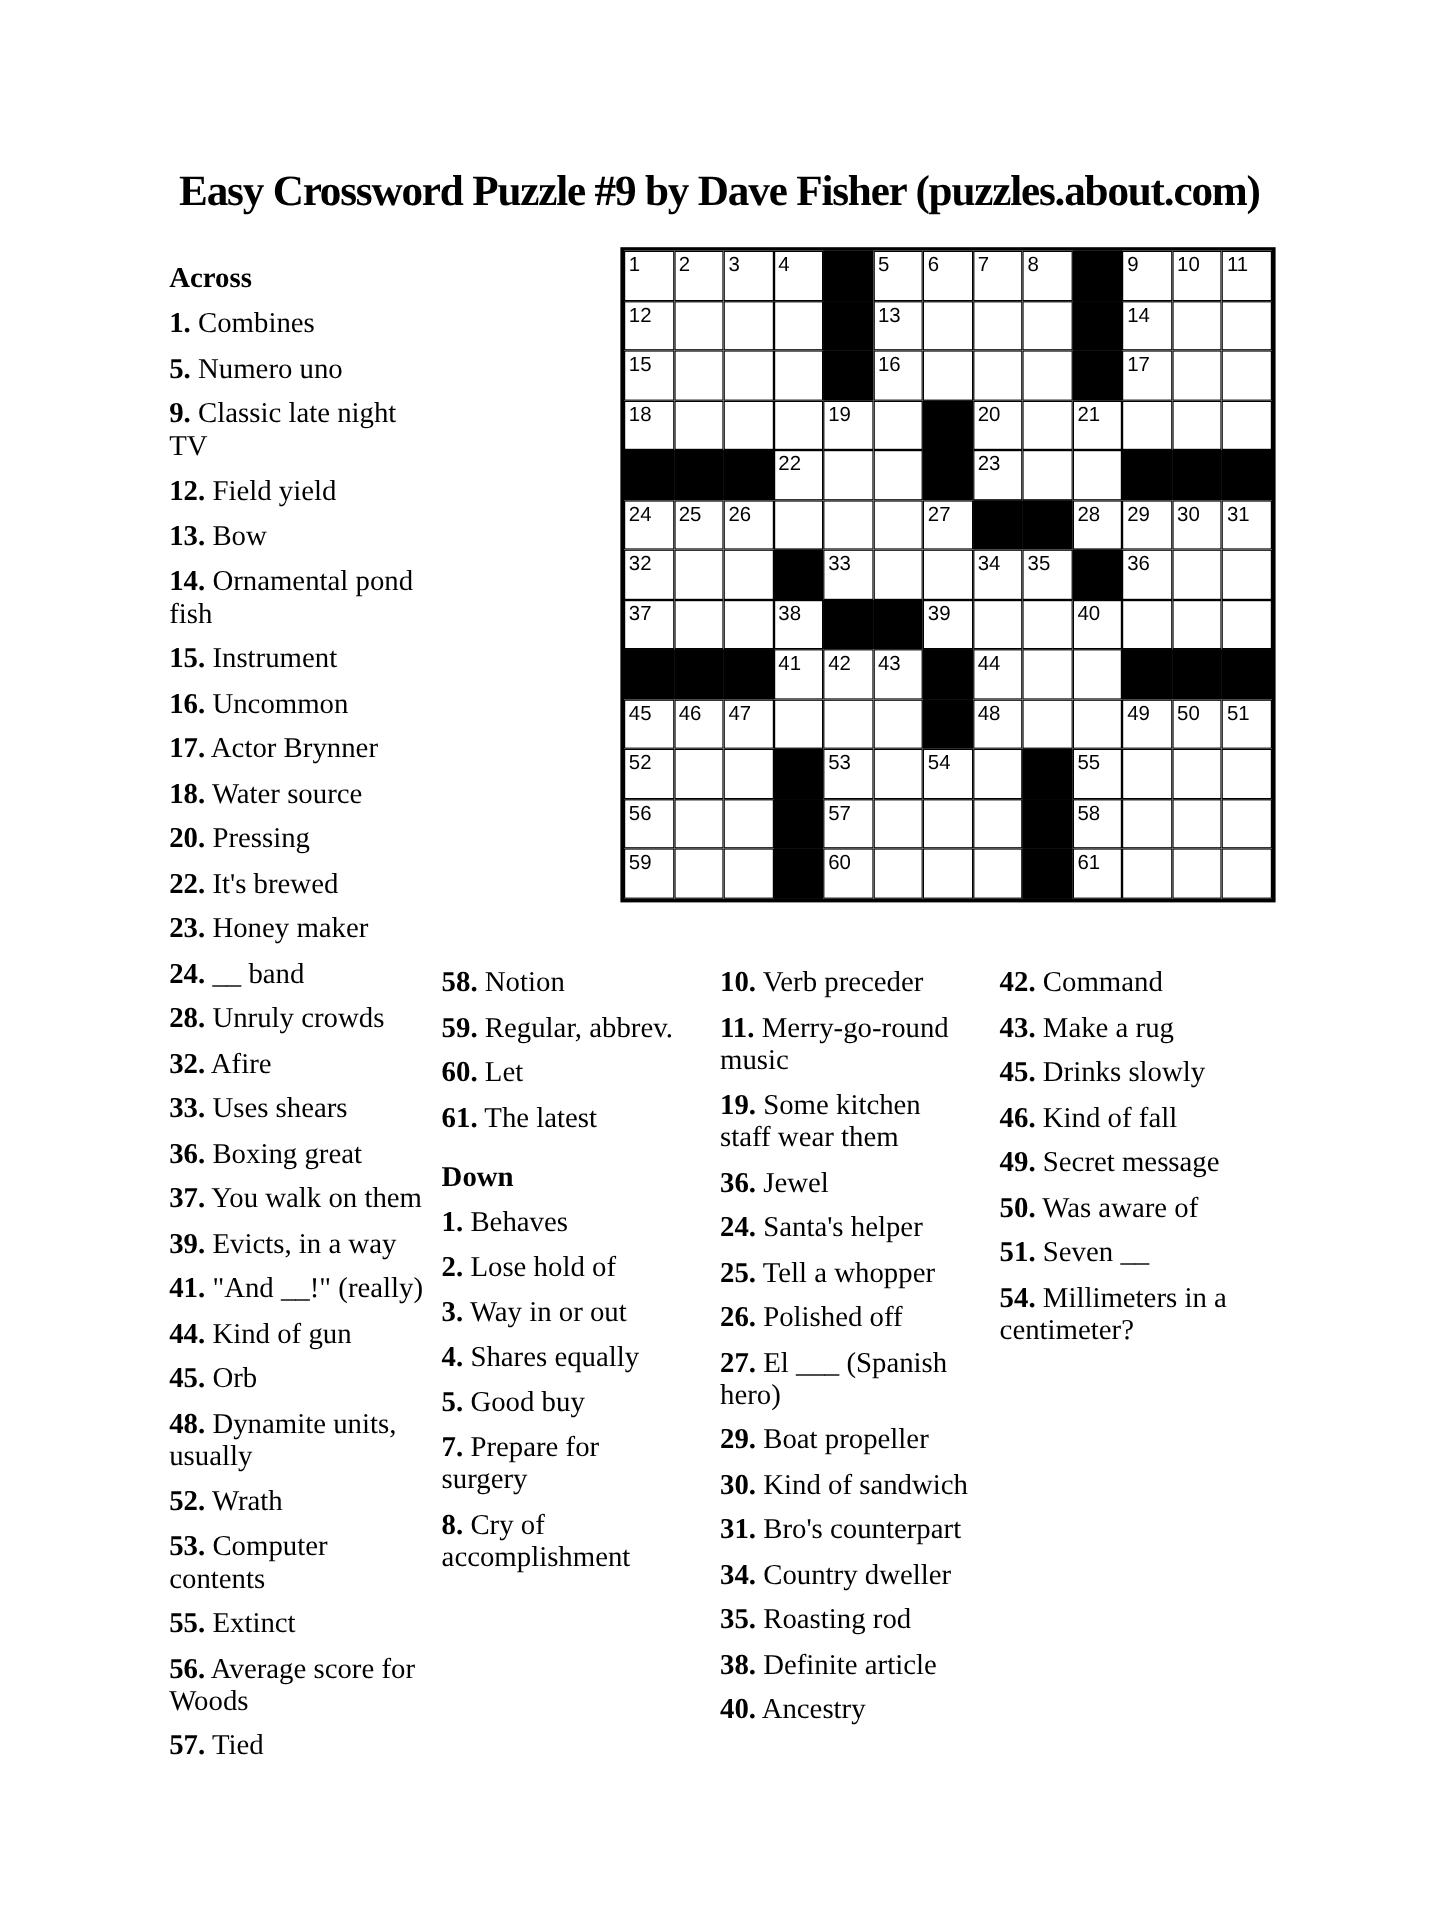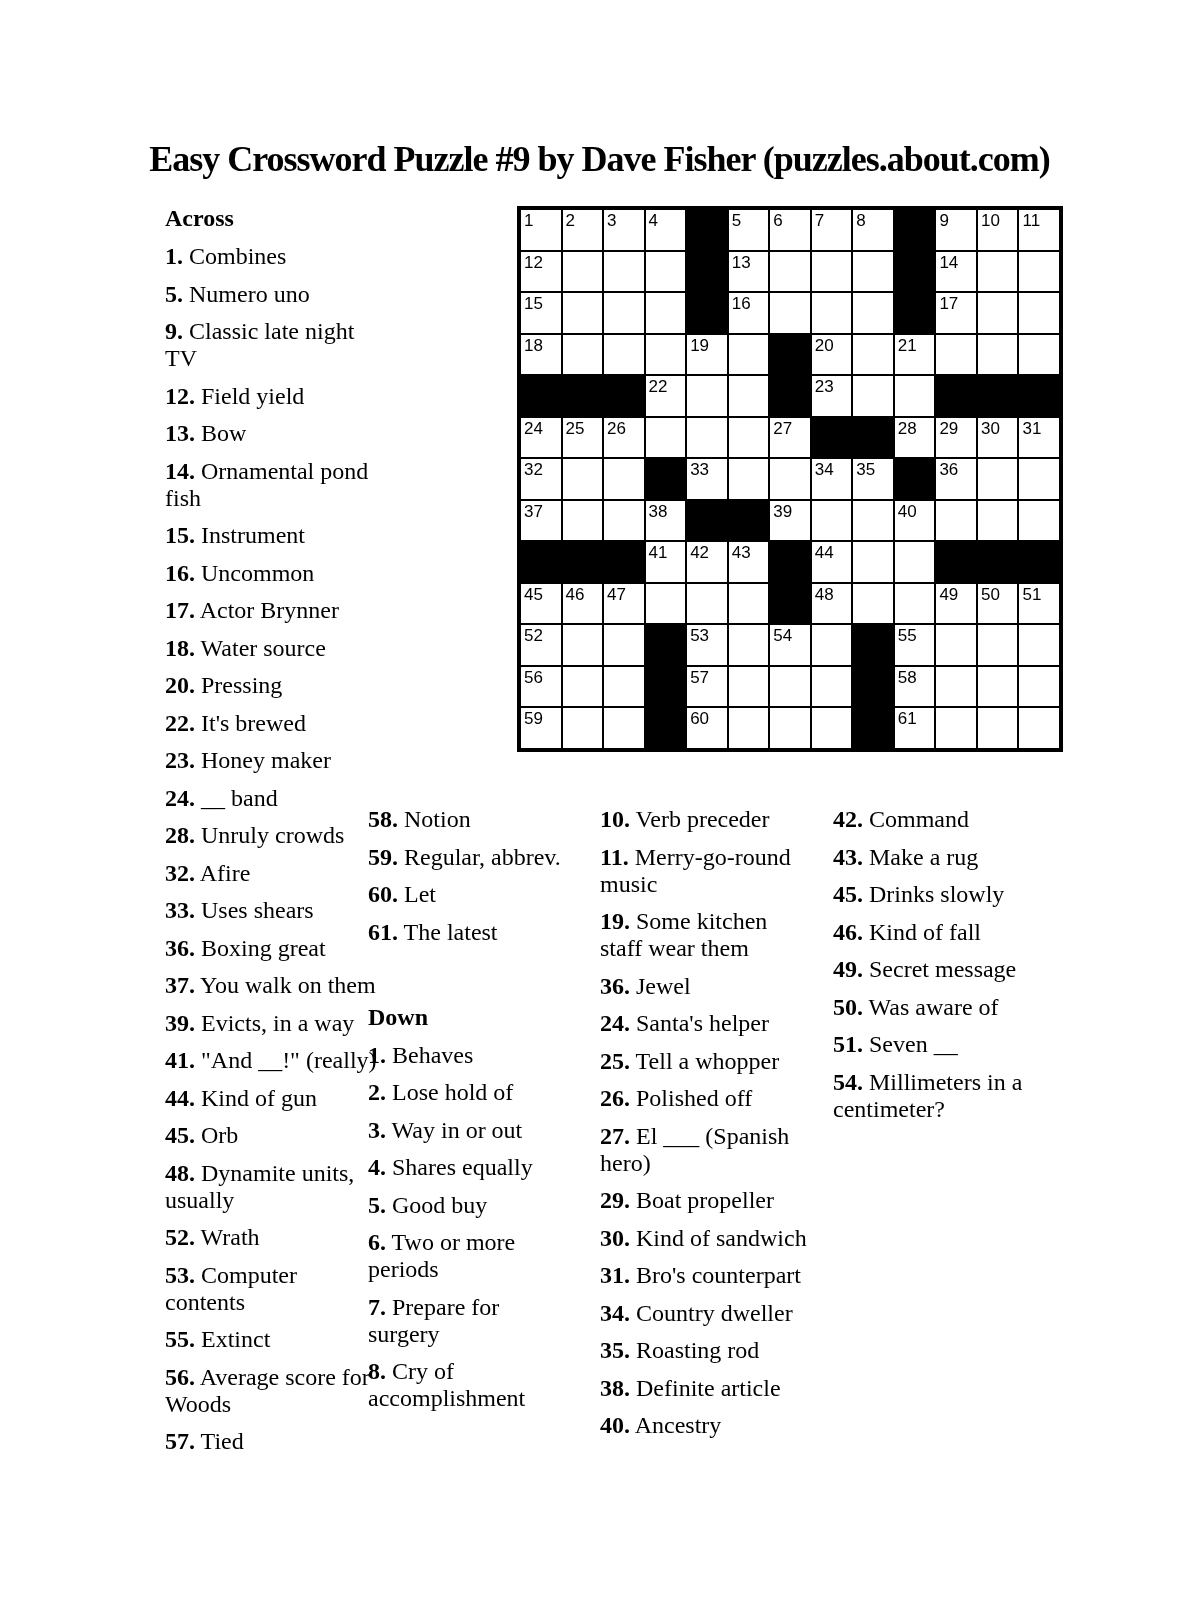--- a/index.html
+++ b/index.html
@@ -57,34 +57,34 @@
     font-size: 17px;
     line-height: 19px;
     color: #000;
   }
   
   .clue-col {
     position: absolute;
     font-size: 24px;
     line-height: 27px;
   }
-  .clue-col-0 { left: 141px; top: 205px; width: 215px; margin-left: 24px; }
+  .clue-col-0 { left: 141px; top: 219px; width: 215px; }
   .clue-col-1 { left: 368px; top: 806px; width: 198px; }
   .clue-col-2 { left: 600px; top: 806px; width: 215px; }
   .clue-col-3 { left: 833px; top: 806px; width: 205px; }
   .clue {
     margin: 0 0 10.5px 0;
   }
   .clue b { font-weight: bold; }
   .clue-header {
     font-weight: bold;
     margin: 0 0 11px 0;
   }
   .clue-header.gap {
-    margin-top: 58px;
+    margin-top: 22px;
   }
 </style>
 </head>
 <body>
 
 <div class="page">
   <h1 class="title">Easy Crossword Puzzle #9 by Dave Fisher (puzzles.about.com)</h1>
 
   <div class="grid" id="grid">
       <div class="cell">
@@ -416,21 +416,20 @@
       <p class="clue"><b>58.</b> <span>Notion</span></p>
       <p class="clue"><b>59.</b> <span>Regular, abbrev.</span></p>
       <p class="clue"><b>60.</b> <span>Let</span></p>
       <p class="clue"><b>61.</b> <span>The latest</span></p>
       <div class="clue-header gap">Down</div>
       <p class="clue"><b>1.</b> <span>Behaves</span></p>
       <p class="clue"><b>2.</b> <span>Lose hold of</span></p>
       <p class="clue"><b>3.</b> <span>Way in or out</span></p>
       <p class="clue"><b>4.</b> <span>Shares equally</span></p>
       <p class="clue"><b>5.</b> <span>Good buy</span></p>
-      <p class="clue"><b>6.</b> <span>Two or more periods</span></p>
       <p class="clue"><b>7.</b> <span>Prepare for surgery</span></p>
       <p class="clue"><b>8.</b> <span>Cry of accomplishment</span></p>
     </div>
   <div class="clue-col clue-col-2" id="clue-col-2">
       <p class="clue"><b>10.</b> <span>Verb preceder</span></p>
       <p class="clue"><b>11.</b> <span>Merry-go-round music</span></p>
       <p class="clue"><b>19.</b> <span>Some kitchen staff wear them</span></p>
       <p class="clue"><b>36.</b> <span>Jewel</span></p>
       <p class="clue"><b>24.</b> <span>Santa's helper</span></p>
       <p class="clue"><b>25.</b> <span>Tell a whopper</span></p>

